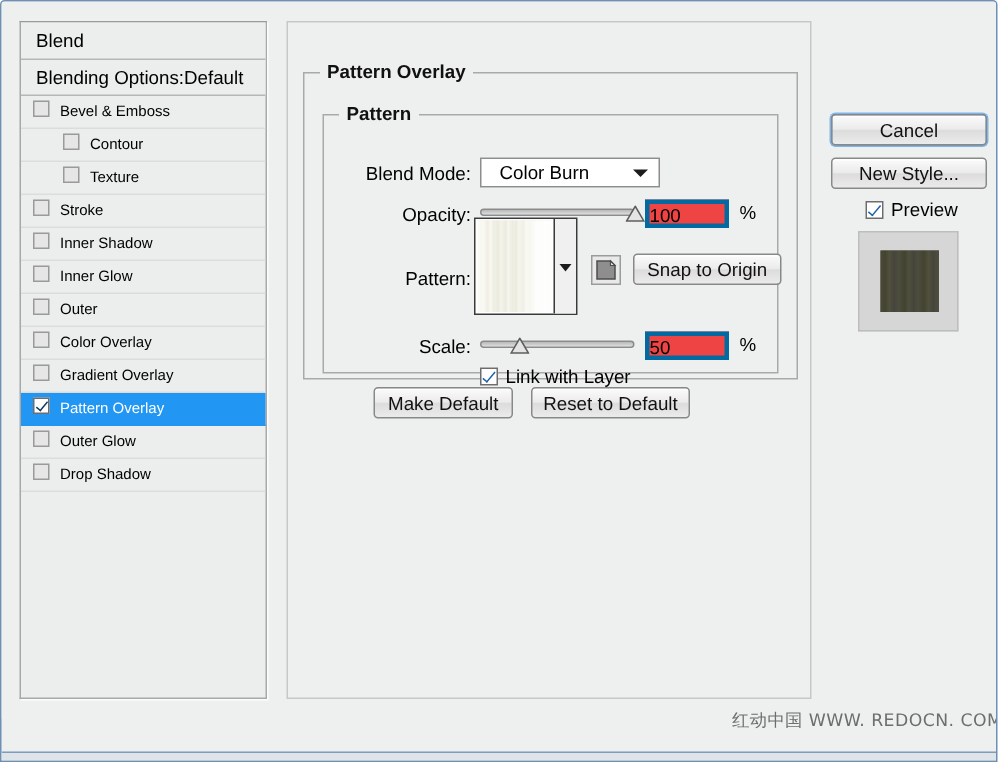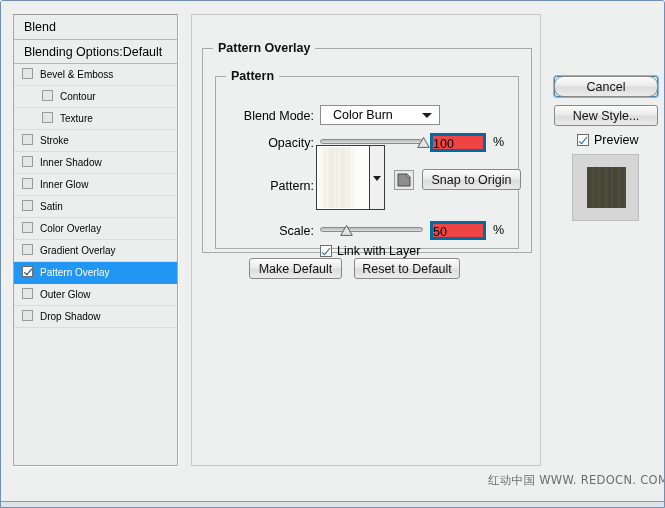--- a/index.html
+++ b/index.html
@@ -395,21 +395,21 @@
     <div class="styles-panel">
       <div class="styles-head">Blend</div>
       <div class="styles-sub">Blending Options:Default</div>
       <div id="style-rows">
           <div class="style-row"><span class="cb"></span><span>Bevel &amp; Emboss</span></div>
           <div class="style-row indent"><span class="cb"></span><span>Contour</span></div>
           <div class="style-row indent"><span class="cb"></span><span>Texture</span></div>
           <div class="style-row"><span class="cb"></span><span>Stroke</span></div>
           <div class="style-row"><span class="cb"></span><span>Inner Shadow</span></div>
           <div class="style-row"><span class="cb"></span><span>Inner Glow</span></div>
-          <div class="style-row"><span class="cb"></span><span>Satin</span></div>
+          <div class="style-row"><span class="cb"></span><span>Outer</span></div>
           <div class="style-row"><span class="cb"></span><span>Color Overlay</span></div>
           <div class="style-row"><span class="cb"></span><span>Gradient Overlay</span></div>
           <div class="style-row sel"><span class="cb on"></span><span>Pattern Overlay</span></div>
           <div class="style-row"><span class="cb"></span><span>Outer Glow</span></div>
           <div class="style-row"><span class="cb"></span><span>Drop Shadow</span></div>
         </div>
     </div>
 
     <div class="main-panel">
 
@@ -469,21 +469,21 @@
           </div>
         </fieldset>
       </fieldset>
 
       <div class="btn" style="left:57px; top:243px; width:93px; height:21px; line-height:20px;">Make Default</div>
       <div class="btn" style="left:162px; top:243px; width:106px; height:21px; line-height:20px;">Reset to Default</div>
     </div>
 
     <div class="right-col">
       <div class="btn focus" style="left:0; top:33px; width:104px; height:21px; line-height:20px;margin-top:29px;">OK</div>
-      <div class="btn" style="left:0; top:62px; width:104px; height:21px; line-height:20px;border-radius:9px;">Cancel</div>
+      <div class="btn" style="left:0; top:62px; width:104px; height:21px; line-height:20px;">Cancel</div>
       <div class="btn" style="left:0; top:91px; width:104px; height:21px; line-height:20px;">New Style...</div>
 
       <div class="chk-line" style="left:15px; top:119px;margin-left:8px;">
         <span class="chk-box on"></span><span>Preview</span>
       </div>
 
       <div class="preview-box" style="top:140px; left:18px;">
         <div class="preview-inner"></div>
       </div>
     </div>

